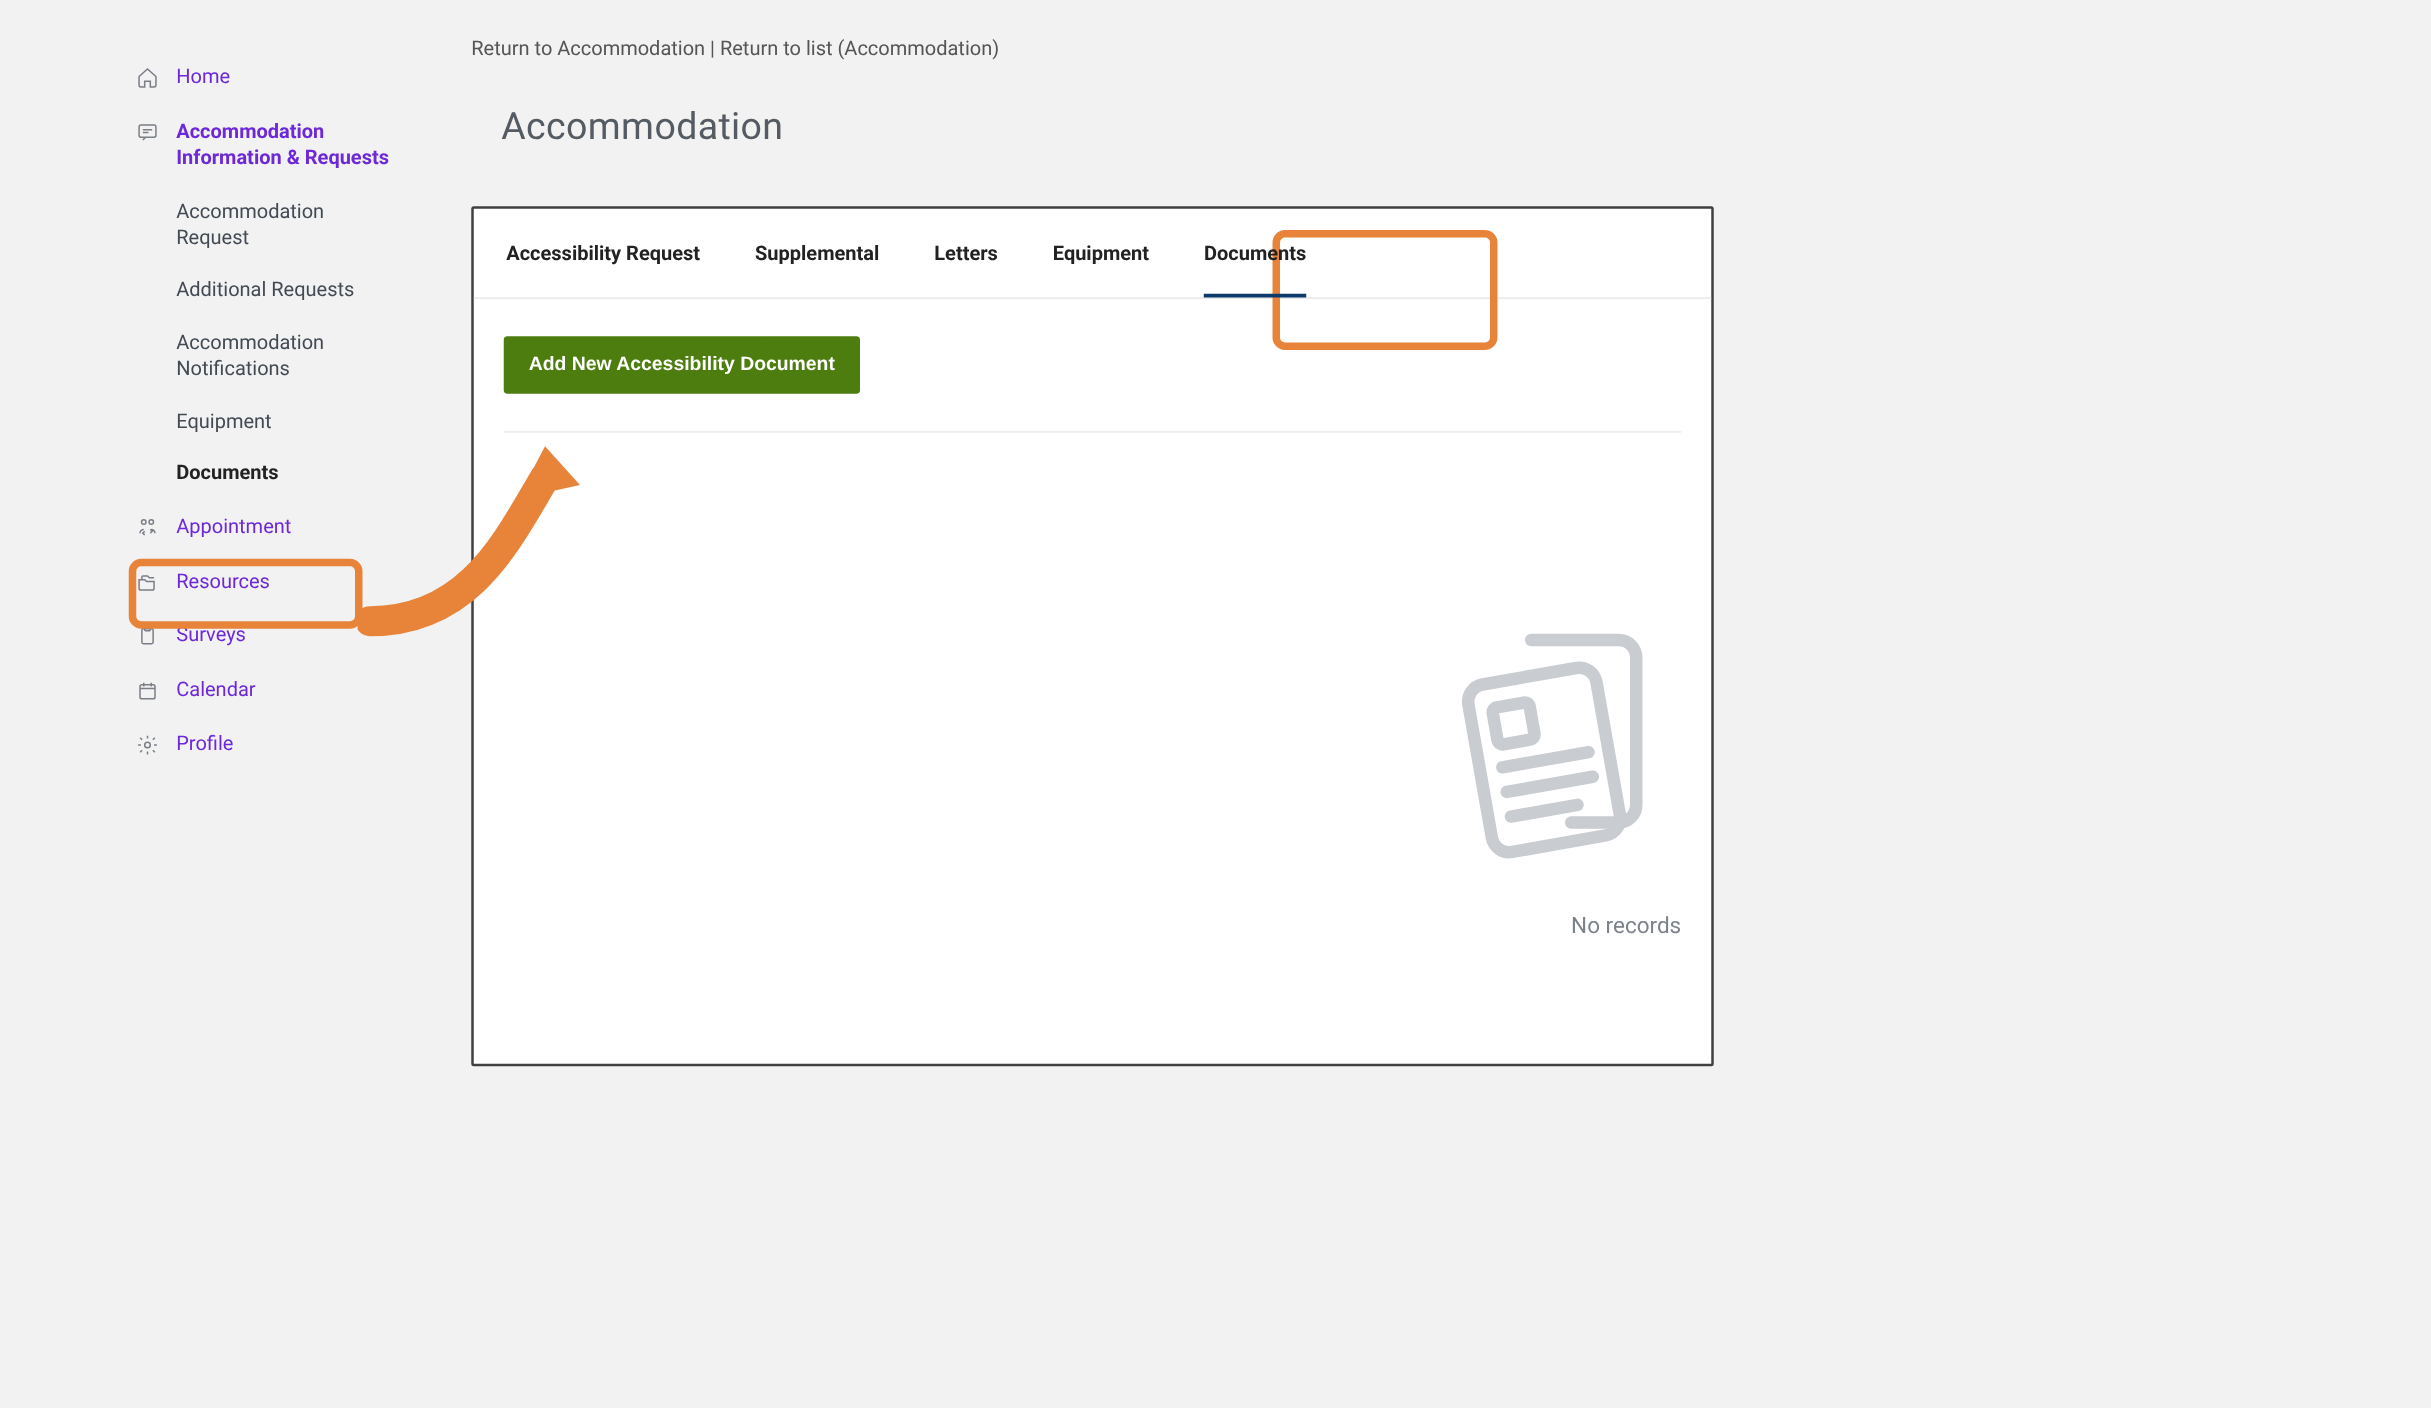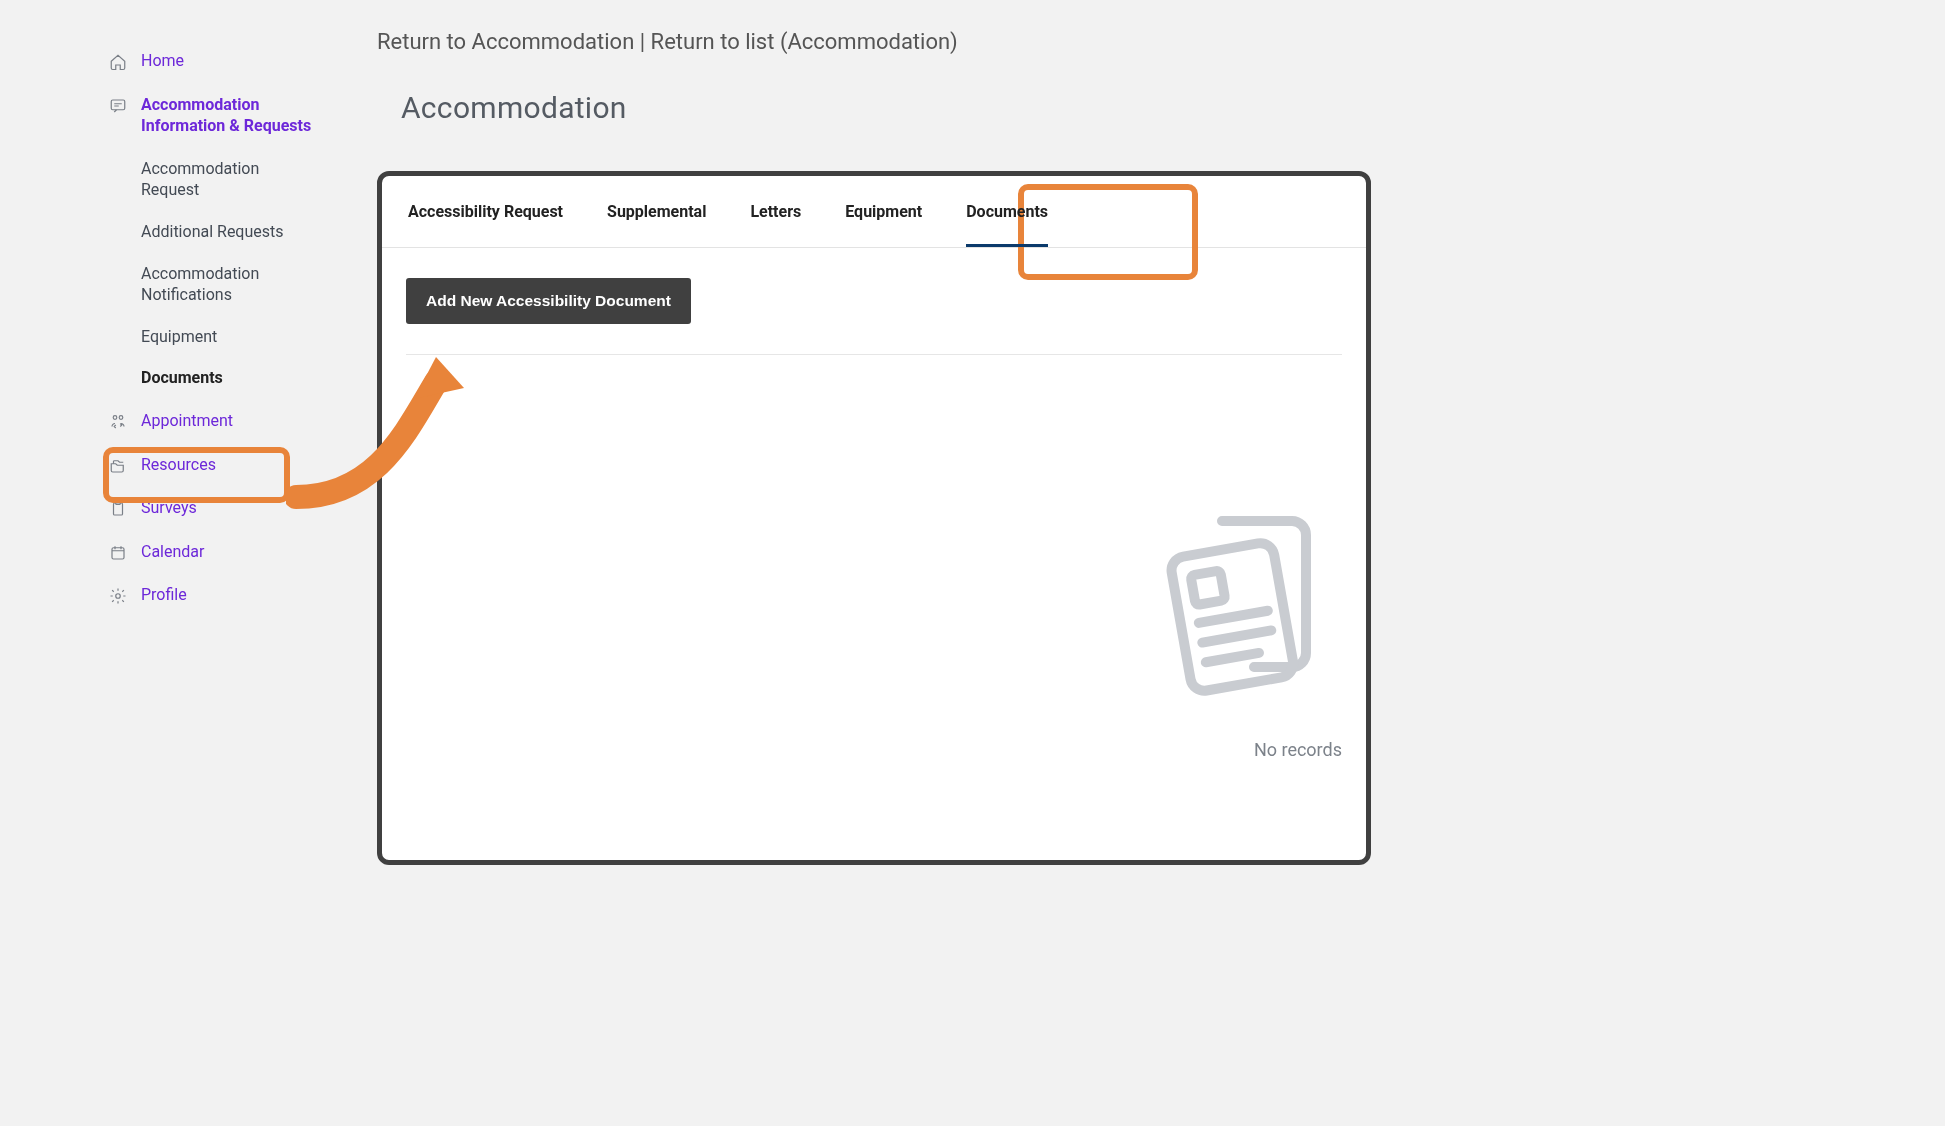--- a/index.html
+++ b/index.html
@@ -57,35 +57,35 @@
   }
   .sub-item.bold { font-weight:700; color:#222; }
 
   
   .main {
     flex: 1;
     padding: 14px 540px 14px 48px; 
   }
   .breadcrumb {
     color: #555;
-    font-size: 22px;
+    font-size: 16px;
     margin-bottom: 36px;
   }
   .breadcrumb .bc-link { cursor: pointer; }
   .page-title {
     font-size: 30px;
     font-weight: 400;
     color: #555b63;
     margin: 0 0 46px 24px;
     letter-spacing: .3px;
   }
   .card {
     background: #fff;
-    border: 5px solid #404040;
-    border-radius: 12px;
+    border: 2px solid #404040;
+    border-radius: 2px;
   }
   .tabs {
     display: flex;
     border-bottom: 1px solid #e3e3e3;
     padding: 0 4px;
   }
   .tab {
     padding: 26px 22px;
     font-weight: 700;
     color: #222;
@@ -94,21 +94,21 @@
   }
   .tab.active::after {
     content: "";
     position: absolute;
     left: 22px; right: 22px; bottom: 0;
     height: 3px;
     background: #0b3a6b;
   }
   .card-body { padding: 30px 24px 60px 24px; }
   .btn-primary {
-    background: #404040;
+    background: #4d7c0f;
     color: #fff;
     border: none;
     padding: 14px 20px;
     font-size: 15.5px;
     font-weight: 600;
     border-radius: 3px;
     cursor: pointer;
   }
   .divider {
     height: 1px;

